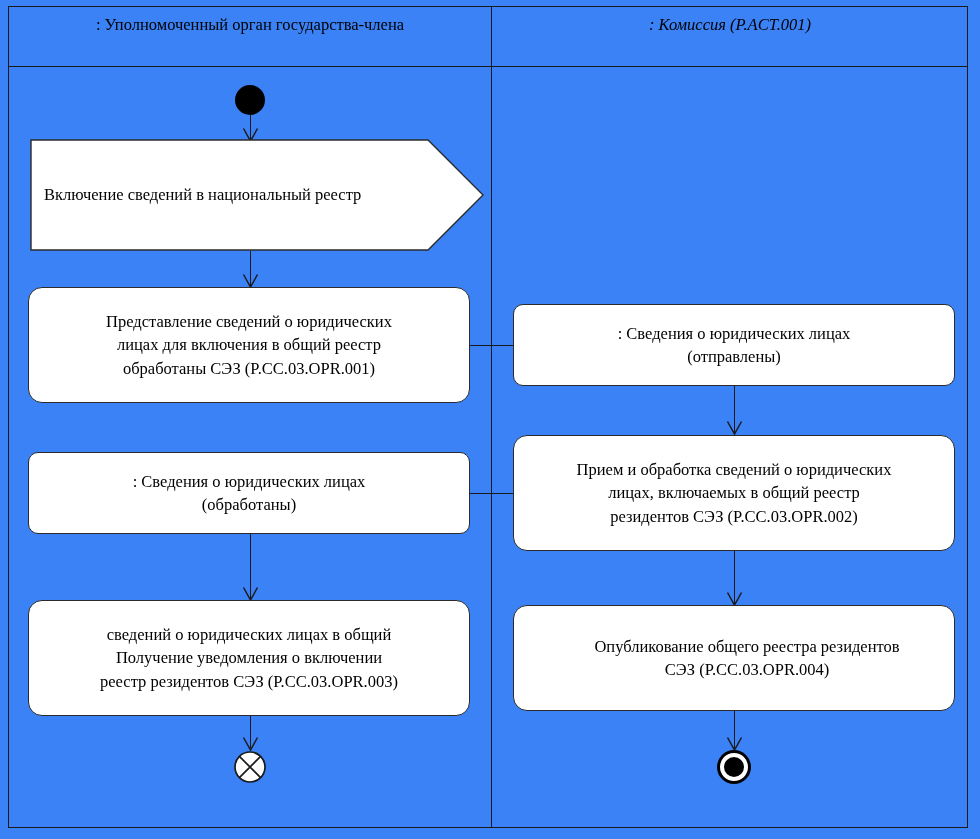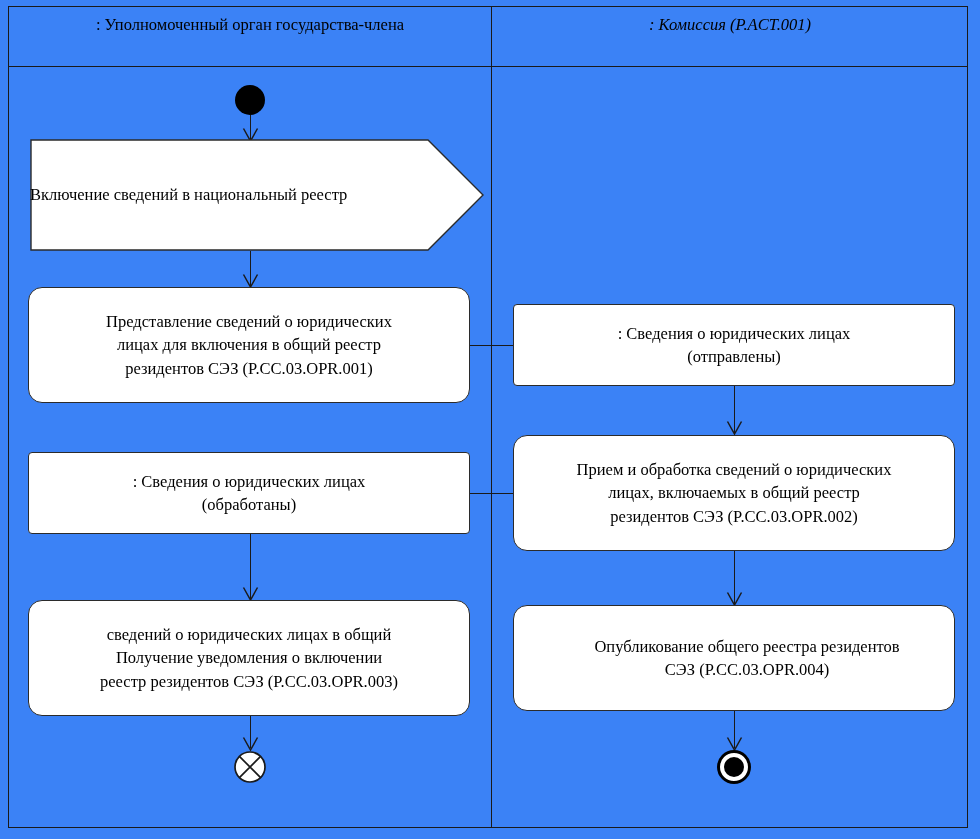--- a/index.html
+++ b/index.html
@@ -67,36 +67,37 @@
     line-height: 1.42;
     background: #ffffff;
     padding: 4px 10px;
   }
   .activity {
     border: 1.4px solid #2b2b2b;
     border-radius: 14px;
   }
   .objectnode {
     border: 1.4px solid #2b2b2b;
-    border-radius: 4px;
+    border-radius: 10px;
   }
   
   .signal-wrap {
     position: absolute;
   }
   .signal-wrap svg { display: block; }
   .signal-label {
     position: absolute;
     left: 0;
     top: 0;
     width: 430px;
     height: 100%;
     display: flex;
     align-items: center;
     justify-content: flex-start;
+    padding-left: 14px;
     box-sizing: border-box;
     font-size: 16.5px;
     text-align: left;
   }
 
   
   .initial-node {
     position: absolute;
     width: 30px;
     height: 30px;
@@ -164,21 +165,21 @@
   <div class="arrowhead" style="left:242px; top:274px;">
     <svg width="17" height="14" viewBox="0 0 17 14">
       <path d="M1.5 0.5 L8.5 13 L15.5 0.5" fill="none" stroke="#1a1a1a" stroke-width="1.5"></path>
     </svg>
   </div>
 
   <div class="node activity" style="left:28px; top:287px; width:442px; height:116px;align-items:center;">
     <div>
       <div>Представление сведений о юридических</div>
       <div>лицах для включения в общий реестр</div>
-      <div>резидентов СЭЗ (P.CC.03.OPR.001)</div>
+      <div>обработаны СЭЗ (P.CC.03.OPR.001)</div>
     </div>
   </div>
 
   <div class="hline" style="left:470px; top:345px; width:43px;"></div>
 
   <div class="node objectnode" style="left:28px; top:452px; width:442px; height:82px;">
     <div>
       <div>: Сведения о юридических лицах</div>
       <div>(обработаны)</div>
     </div>

